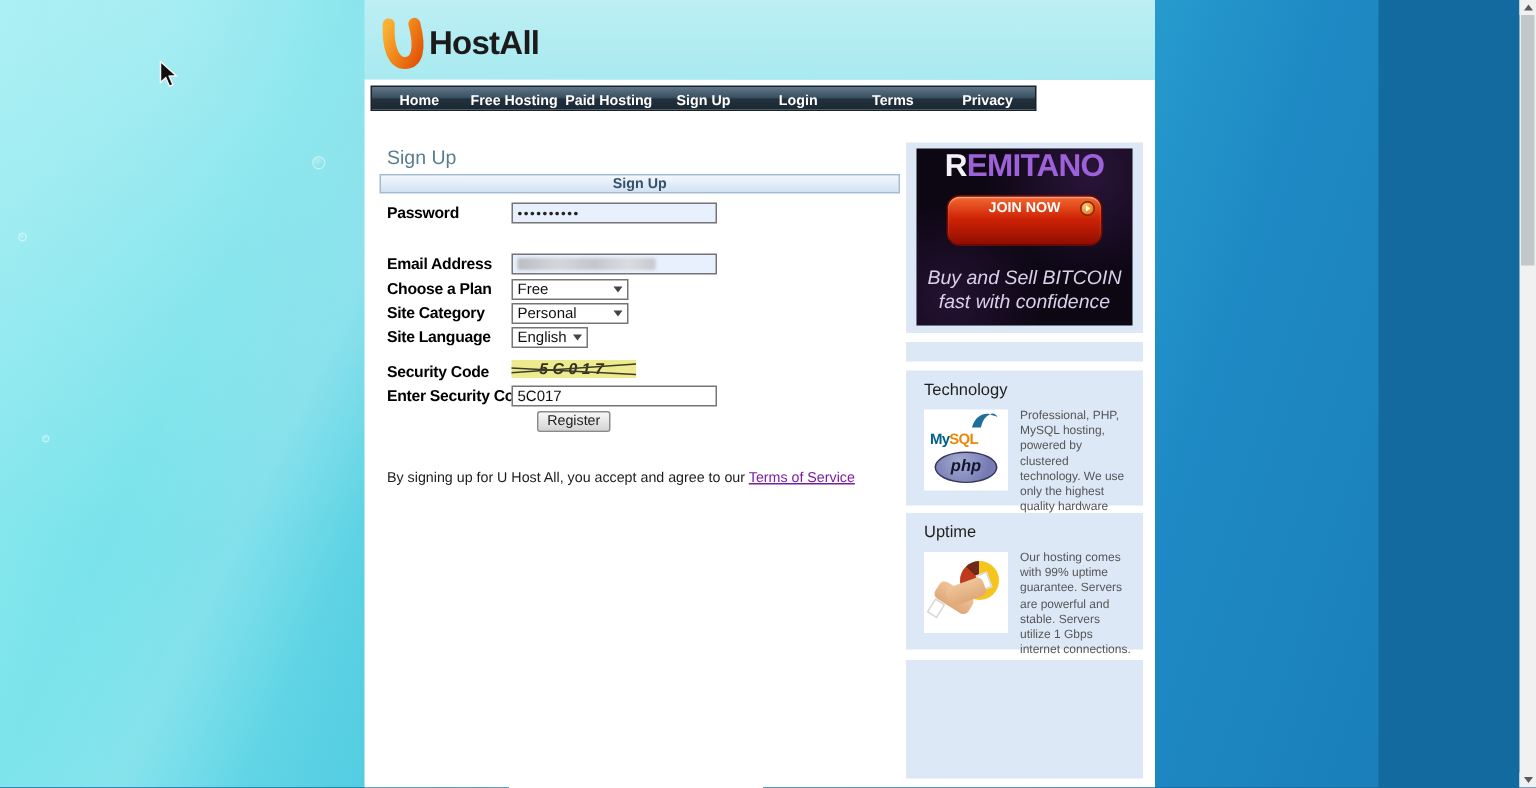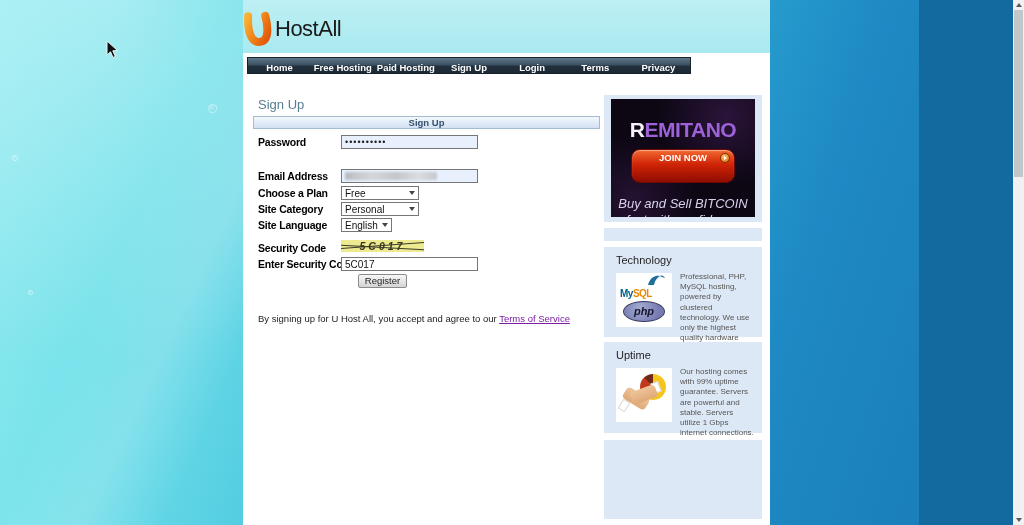--- a/index.html
+++ b/index.html
@@ -26,21 +26,21 @@
   .arr-up { width:0; height:0; border-left:3px solid transparent; border-right:3px solid transparent; border-bottom:4px solid #5a5a5a; }
   .arr-down { width:0; height:0; border-left:3px solid transparent; border-right:3px solid transparent; border-top:4px solid #5a5a5a; }
   .sb-thumb { position:absolute; left:1px; top:10px; width:9px; height:167px; background:#c2c7c9; }
 
   
   .page { position:absolute; left:243px; top:0; width:527px; height:525px; z-index:10; }
   .header-band { position:absolute; top:0; left:0; right:0; height:53px;
     background:linear-gradient(#bdeff4,#a8eaf0); }
   .white-body { position:absolute; top:53px; left:0; right:0; bottom:0; background:#ffffff; }
 
-  .logo { position:absolute; left:0; top:9px; height:40px; display:flex; align-items:center; }
+  .logo { position:absolute; left:11px; top:9px; height:40px; display:flex; align-items:center;font-weight:bold; }
   .logo-text { font-size:22px; color:#1b1b1b; letter-spacing:-0.5px; margin-left:2px; }
 
   .navbar { position:absolute; top:57px; left:4px; width:444px; height:17px; display:flex;
     background:linear-gradient(#5d7688 0%,#3c5263 45%,#222f3c 55%,#1b2935 100%);
     border:1px solid #17222c;align-items:flex-end; }
   .nav-item { flex:1; color:#fff; font-size:9.5px; font-weight:bold; display:flex; align-items:center; justify-content:center; cursor:pointer; white-space:nowrap; }
 
   
   .page-heading { position:absolute; left:15px; top:97px; font-size:13px; color:#567e90; }
   .panel-bar { position:absolute; left:10px; top:116px; width:347px; height:13px;
@@ -76,21 +76,21 @@
   .panel { position:absolute; left:361px; width:158px; background:#dde8f6; }
   .p-ad { top:95px; height:127px; }
   .p-strip { top:228px; height:13px; }
   .p-tech { top:247px; height:90px; }
   .p-uptime { top:342px; height:91px; }
   .p-bottom { top:440px; height:79px; }
 
   .ad { position:absolute; left:7px; top:4px; width:144px; height:118px; overflow:hidden;
     background:radial-gradient(circle at 80% 15%, rgba(130,60,170,.25), transparent 45%),
                radial-gradient(circle at 15% 85%, rgba(130,60,170,.2), transparent 40%), #0d0714; }
-  .ad-brand { margin-top:19px; text-align:center; font-size:21px; font-weight:bold; letter-spacing:-0.5px; color:#9d62d8; }
+  .ad-brand { text-align:center; font-size:21px; font-weight:bold; letter-spacing:-0.5px; color:#9d62d8; }
   .ad-brand .first { color:#f4f1fa; }
   .ad-cta { position:relative; width:104px; height:34px; margin:7px auto 4px; border-radius:9px;
     background:linear-gradient(#f26a32,#d02406 45%,#8f0d00); border:1px solid #6f0a00;
     box-shadow:inset 0 1px 1px rgba(255,255,255,.45);
     color:#fff; font-size:9.5px; font-weight:bold; text-align:center; line-height:15px; cursor:pointer; }
   .ad-cta-dot { position:absolute; right:4px; top:3px; width:10px; height:10px; border-radius:50%;
     background:radial-gradient(circle at 35% 30%,#ffc36b,#e06a10); border:1px solid #7a3000; }
   .ad-cta-dot::after { content:""; position:absolute; left:3px; top:2px; width:0; height:0;
     border-top:2px solid transparent; border-bottom:2px solid transparent; border-left:3px solid #fff; }
   .ad-tagline { margin-top:13px; text-align:center; font-style:italic; font-size:13px; color:#d9d0ec; line-height:1.25; }

